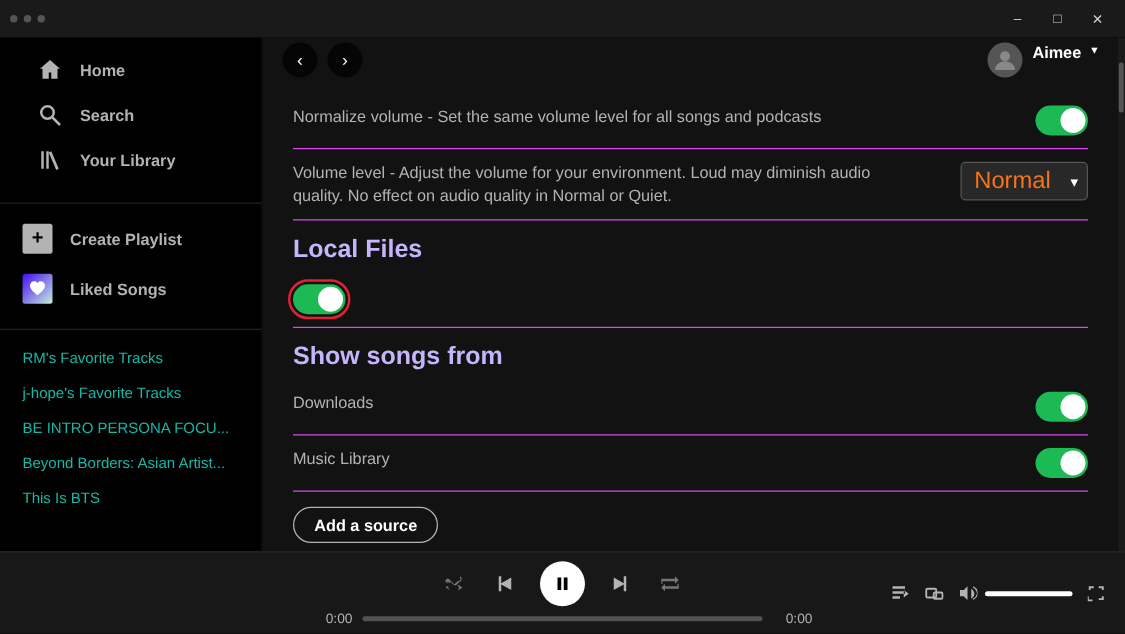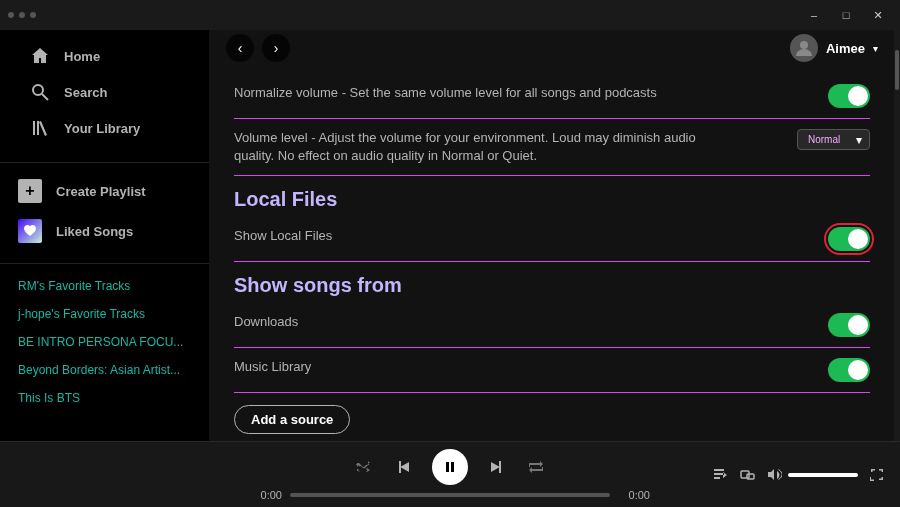--- a/index.html
+++ b/index.html
@@ -156,21 +156,21 @@
       width: 28px; height: 28px;
       border-radius: 50%;
       background: rgba(0,0,0,0.7);
       border: none;
       color: #fff;
       font-size: 14px;
       cursor: pointer;
       display: flex; align-items: center; justify-content: center;
     }
     .user-area {
-      display: flex; align-items: center; gap: 8px;
+      display: flex; gap: 8px;
     }
     .user-avatar {
       width: 28px; height: 28px;
       border-radius: 50%;
       background: #555;
       overflow: hidden;
       display: flex; align-items: center; justify-content: center;
       font-size: 12px;
       color: #fff;
     }
@@ -244,23 +244,23 @@
       font-size: 20px;
       font-weight: 700;
       color: #c4b5fd;
     }
 
     
     .volume-dropdown {
       background: #282828;
       border: 1px solid #555;
       border-radius: 4px;
-      color: #f0abfc;
+      color: #f97316;
       padding: 4px 28px 4px 10px;
-      font-size: 10px;
+      font-size: 19px;
       appearance: none;
       -webkit-appearance: none;
       cursor: pointer;
       position: relative;
       margin-left: 45px;
     }
     .dropdown-wrapper {
       position: relative;
       display: inline-block;
     }
@@ -506,21 +506,20 @@
             </select>
           </div>
         </div>
       </div>
 
       <div class="section-header">
         <h2>Local Files</h2>
       </div>
 
       <div class="setting-row">
-        <div class="setting-text">Show Local Files</div>
         <div class="setting-control">
           <div class="toggle highlighted"></div>
         </div>
       </div>
 
       <div class="section-header">
         <h2>Show songs from</h2>
       </div>
 
       <div class="setting-row">

